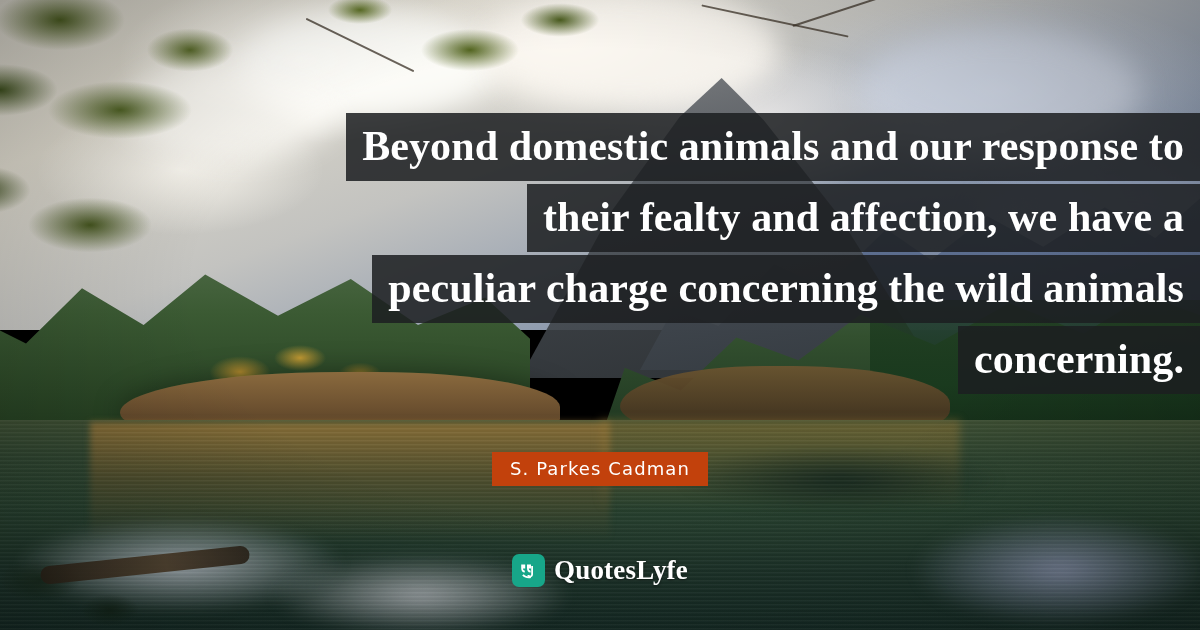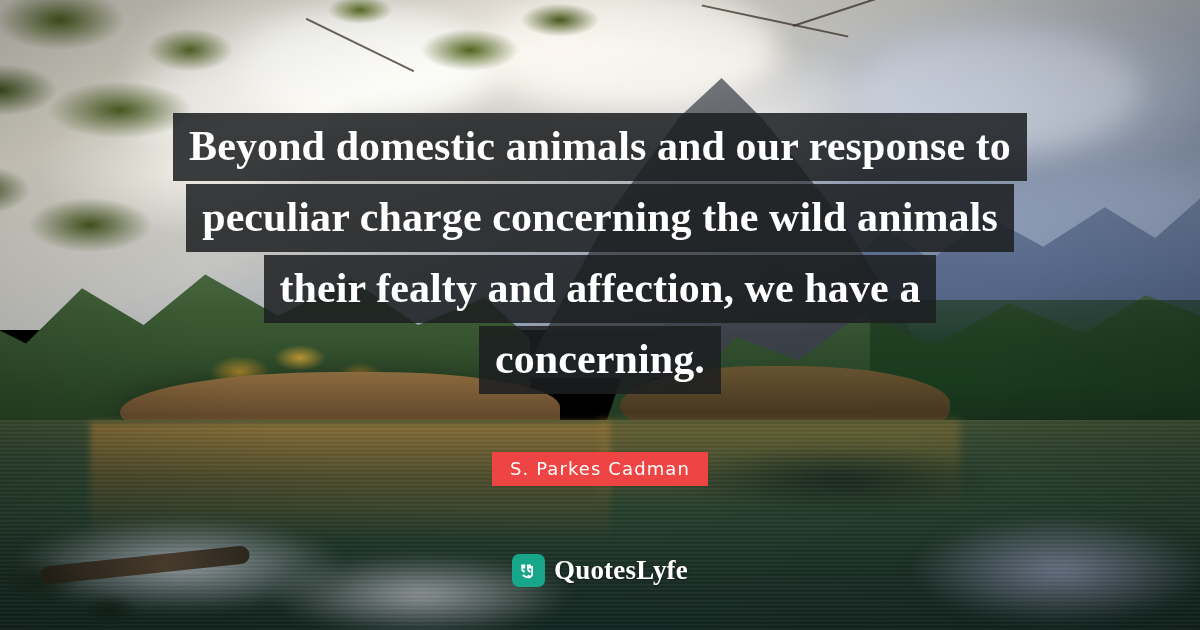--- a/index.html
+++ b/index.html
@@ -180,21 +180,21 @@
       radial-gradient(ellipse 900px 520px at 50% 45%, rgba(0,0,0,0) 45%, rgba(0,0,0,.28) 100%);
     pointer-events: none;
   }
 
   
   .quote-block {
     position: absolute;
     top: 113px;
     left: 0;
     width: 1200px;
-    text-align: center;
+    text-align: right;
   }
   .quote-line {
     display: block;
     line-height: 1;
     margin: 0 0 3px 0;
   }
   .quote-line span {
     display: inline-block;
     background: rgba(28,30,33,.86);
     color: #ffffff;
@@ -208,21 +208,21 @@
   
   .author-wrap {
     position: absolute;
     top: 452px;
     left: 0;
     width: 1200px;
     text-align: center;
   }
   .author-badge {
     display: inline-block;
-    background: #ef4444;
+    background: #c2410c;
     color: #ffffff;
     font-family: "DejaVu Sans", sans-serif;
     font-size: 18px;
     font-weight: 400;
     letter-spacing: 1.1px;
     padding: 6px 18px 7px 18px;
   }
 
   
   .logo-wrap {
@@ -293,24 +293,24 @@
     <div class="log"></div>
 
     <div class="grade"></div>
   </div>
 
   <div class="quote-block">
     <div class="quote-line">
       <span>Beyond domestic animals and our response to</span>
     </div>
     <div class="quote-line">
-      <span>peculiar charge concerning the wild animals</span>
+      <span>their fealty and affection, we have a</span>
     </div>
     <div class="quote-line">
-      <span>their fealty and affection, we have a</span>
+      <span>peculiar charge concerning the wild animals</span>
     </div>
     <div class="quote-line">
       <span>concerning.</span>
     </div>
   </div>
 
   <div class="author-wrap">
     <span class="author-badge">S. Parkes Cadman</span>
   </div>
 

